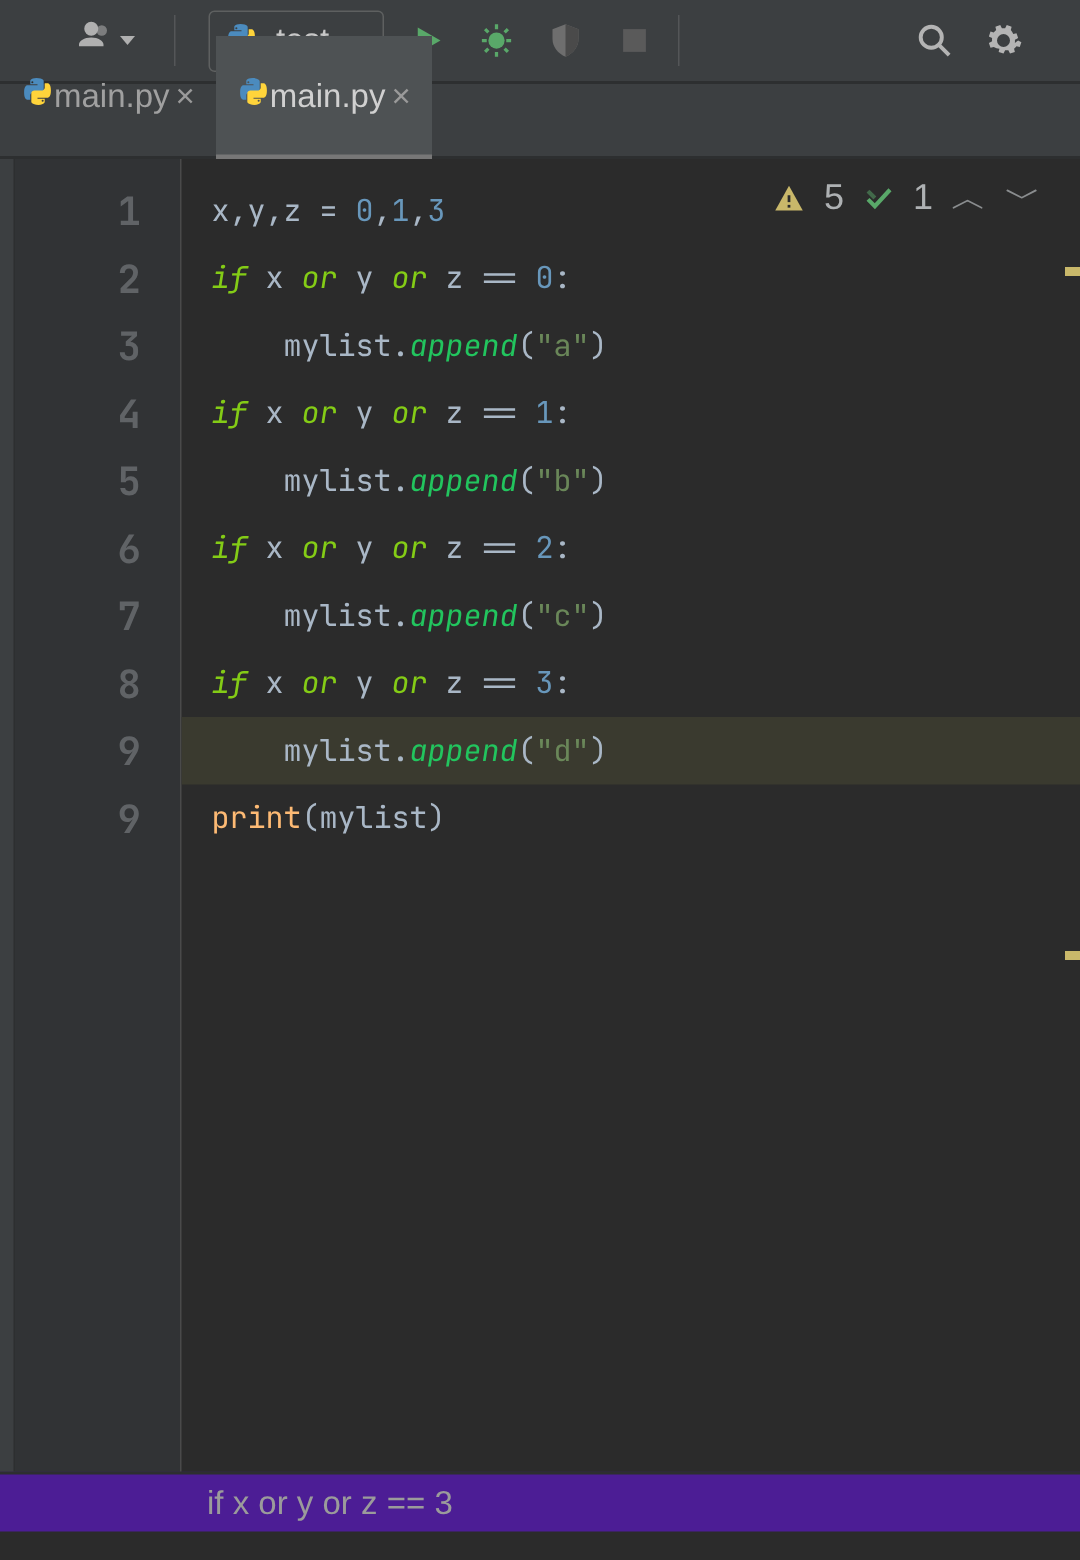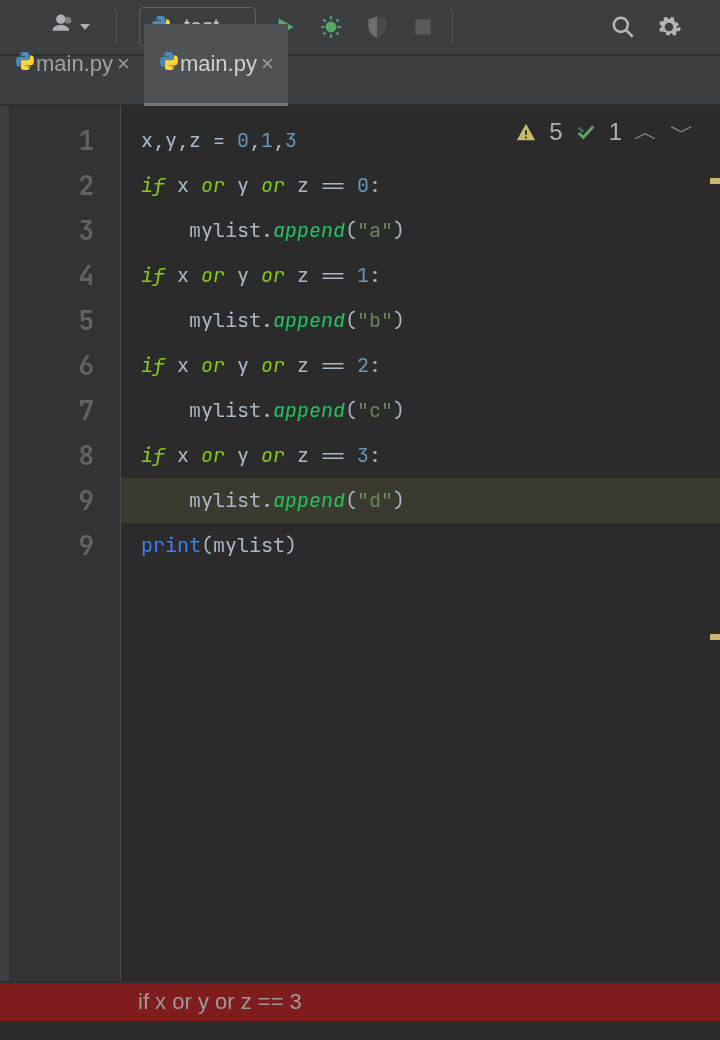--- a/index.html
+++ b/index.html
@@ -31,33 +31,33 @@
   .code-area{flex:1;position:relative;background:#2b2b2b;border-left:1px solid #4a4a4a;padding-top:12px;overflow:hidden;}
   .code-line{height:45px;line-height:45px;padding-left:20px;font-family:"JetBrains Mono","Consolas",monospace;font-size:20px;font-weight:400;white-space:pre;color:#a9b7c6;}
   .code-line.hl{background:#3a3a2f;}
   .indent{display:inline-block;width:48px;}
   
   .kw{color:#84cc16;font-style:italic;}
   .op{color:#a9b7c6;}
   .num{color:#6897bb;}
   .str{color:#6a8759;}
   .func{color:#22c55e;font-style:italic;}
-  .builtin{color:#3b82f6;}
+  .builtin{color:#fdba74;}
   .ident{color:#a9b7c6;}
   .dot{color:#a9b7c6;}
   .warn-u{text-decoration:underline wavy #808000;text-underline-offset:4px;}
   
   .inspections{position:absolute;top:10px;right:26px;display:flex;align-items:center;gap:12px;color:#aeb1b3;font-size:24px;font-weight:500;}
   .inspections svg{width:22px;height:22px;}
   .chev{color:#8a8d8f;font-size:24px;}
   
   .scroll-strip{position:absolute;right:0;top:0;bottom:0;width:12px;}
   .mark{position:absolute;right:0;width:10px;height:6px;background:#c9b86a;}
   
-  .breadcrumb{height:40px;background:#7f1d1d;border-top:2px solid #2d2f30;display:flex;align-items:center;padding-left:138px;color:#9b9b9b;font-size:22px;}
+  .breadcrumb{height:40px;background:#4c1d95;border-top:2px solid #2d2f30;display:flex;align-items:center;padding-left:138px;color:#9b9b9b;font-size:22px;}
 </style>
 </head>
 <body>
 
 <div class="toolbar">
   <div class="user-btn">
     <span class="user-icon">
       <svg viewBox="0 0 24 24">
           <path d="M11 3a4 4 0 1 1 0 8 4 4 0 0 1 0-8zm0 9c4 0 7 2 7 4v1H4v-1c0-2 3-4 7-4z"></path>
           <path d="M17 5a3 3 0 1 1 0 6 3 3 0 0 1 0-6z" opacity=".55"></path>

